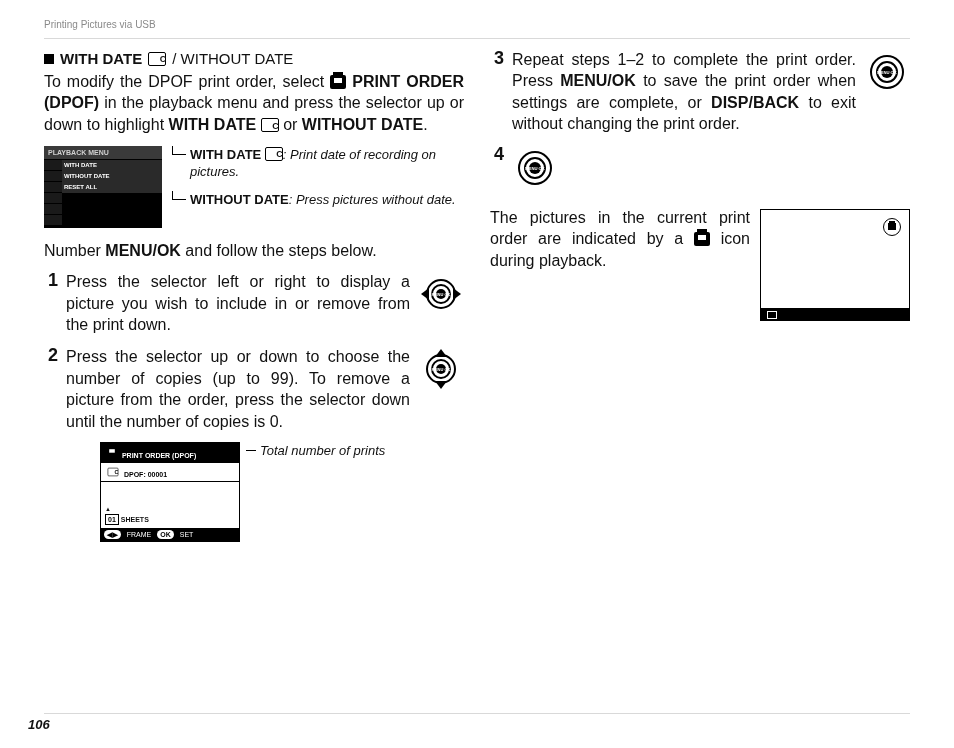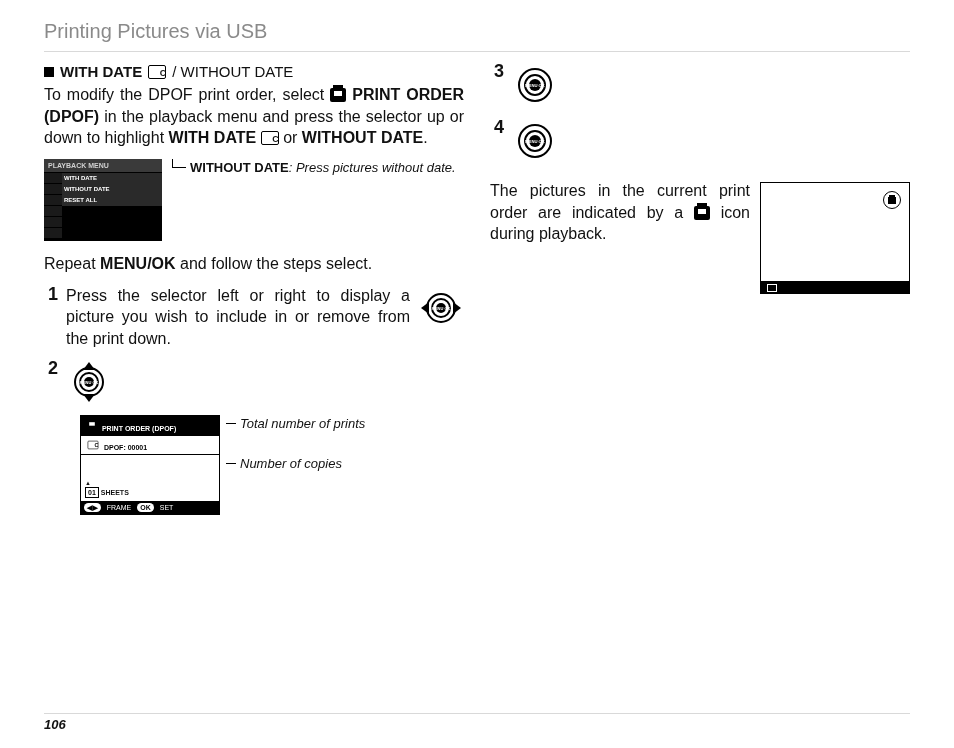--- a/index.html
+++ b/index.html
@@ -12,21 +12,21 @@
     width:var(--page-w); height:var(--page-h);
     font-family:"Myriad Pro","Segoe UI",Arial,sans-serif;
     color:var(--text); font-size:16px; line-height:1.35;
     position:relative; background:#fff;
   }
   .page{
     position:absolute; inset:0;
     padding:18px 44px 28px 44px;
   }
   .runhead{
-    color:var(--muted); font-size:20px;
+    color:var(--muted); font-size:10px;
     border-bottom:1px solid var(--rule);
     padding-bottom:6px; margin-bottom:10px;
   }
   .cols{
     display:flex; gap:26px;
     height:calc(100% - 60px);
   }
   .col{flex:1 1 0; min-width:0;}
   .heading{
     font-weight:700; font-size:15px;
@@ -74,21 +74,21 @@
     content:""; position:absolute; left:0; top:0; width:1px; height:8px; background:#000;
   }
   
   .step{display:flex; gap:8px; margin:10px 0; align-items:flex-start;}
   .step .num{font-weight:800; font-size:18px; width:14px; text-align:right; line-height:1.1;}
   .step .txt{flex:1; text-align:justify;}
   .step .glyph{width:46px; height:46px; flex:0 0 46px;}
   
   
   .dpof{
-    display:flex; gap:10px; margin:10px 0 0 36px;
+    display:flex; gap:10px; margin:10px 0 0 56px;
   }
   .dpof-lcd{
     width:140px; height:100px; border:1px solid #000; background:#fff; position:relative;
     font-family:sans-serif;
   }
   .dpof-lcd .bar{background:#000;color:#fff;font-size:7px;font-weight:700;padding:2px 3px;}
   .dpof-lcd .line{font-size:7px;font-weight:700;color:#000;padding:2px 3px;border-bottom:1px solid #000;}
   .dpof-lcd .sheets{position:absolute;left:4px;bottom:16px;font-size:7px;font-weight:700;background:#fff;}
   .dpof-lcd .sheets .box{display:inline-block;background:#fff;border:1px solid #000;color:#000;padding:0 2px;margin-right:2px;}
   .dpof-lcd .foot{position:absolute;left:0;right:0;bottom:0;background:#000;color:#fff;font-size:7px;padding:2px 3px;display:flex;gap:6px;}
@@ -103,21 +103,21 @@
   }
   .pbpreview .ring{
     position:absolute; right:8px; top:8px; width:18px;height:18px;border:1.5px solid #000;border-radius:50%;
     display:flex;align-items:center;justify-content:center;
   }
   .pbpreview .ring span{width:8px;height:7px;background:#000;display:block;position:relative;}
   .pbpreview .ring span::before{content:"";position:absolute;left:1px;top:-2px;width:6px;height:2px;background:#000;}
   .pbpreview .foot{position:absolute;left:0;right:0;bottom:0;height:12px;background:#000;}
   .pbpreview .foot::after{content:"";position:absolute;left:6px;top:3px;width:8px;height:6px;border:1px solid #fff;}
   .pageno{
-    position:absolute; left:44px; bottom:14px; font-style:italic; font-weight:700; font-size:13px;
+    position:absolute; left:28px; bottom:14px; font-style:italic; font-weight:700; font-size:13px;
   }
   .bottomrule{
     position:absolute; left:44px; right:44px; bottom:34px; height:1px; background:var(--rule);
   }
   .justify{text-align:justify;}
 </style>
 </head>
 <body>
 
 <div class="page">
@@ -159,46 +159,50 @@
             </div>
             <div class="labels">
               <div class="sel">WITH DATE</div>
               <div class="sel">WITHOUT DATE</div>
               <div class="sel">RESET ALL</div>
             </div>
           </div>
         </div>
         <div class="pbmenu-annot">
           <div class="lead">
+            <span class="bold" style="font-style:normal">WITH DATE </span><span class="iconDateCal" style="font-style:normal"></span><span>: Print date of recording on pictures.</span>
+          </div>
+          <div class="lead">
             <span class="bold" style="font-style:normal">WITHOUT DATE</span><span>: Press pictures without date.</span>
           </div>
         </div>
       </div>
 
       <p class="body" style="margin:4px 0;">
-        <span>Repeat </span><span class="bold">MENU/OK</span><span> and follow the steps select.</span>
+        <span>Number </span><span class="bold">MENU/OK</span><span> and follow the steps below.</span>
       </p>
 
       <div class="step">
         <div class="num">1</div>
         <div class="txt body">Press the selector left or right to display a picture you wish to include in or remove from the print down.</div>
         <div class="glyph">
           <svg viewBox="0 0 46 46" width="46" height="46">
             <circle cx="23" cy="23" r="14" fill="none" stroke="#000" stroke-width="2"></circle>
             <circle cx="23" cy="23" r="9" fill="none" stroke="#000" stroke-width="2"></circle>
             <circle cx="23" cy="23" r="5" fill="#000"></circle>
             <text x="23" y="25" font-size="4" fill="#fff" text-anchor="middle" font-weight="700">MENU OK</text>
             <polygon points="3,23 11,17 11,29" fill="#000"></polygon>
             <polygon points="43,23 35,17 35,29" fill="#000"></polygon>
           </svg>
         </div>
       </div>
 
       <div class="step">
         <div class="num">2</div>
+        <div class="txt body">Press the selector up or down to choose the number of copies (up to 99).  To remove a picture from the order, press the selector down until the number of copies is 0.</div>
         <div class="glyph">
           <svg viewBox="0 0 46 46" width="46" height="46">
             <circle cx="23" cy="23" r="14" fill="none" stroke="#000" stroke-width="2"></circle>
             <circle cx="23" cy="23" r="9" fill="none" stroke="#000" stroke-width="2"></circle>
             <circle cx="23" cy="23" r="5" fill="#000"></circle>
             <text x="23" y="25" font-size="4" fill="#fff" text-anchor="middle" font-weight="700">MENU OK</text>
             <polygon points="23,3 17,11 29,11" fill="#000"></polygon>
             <polygon points="23,43 17,35 29,35" fill="#000"></polygon>
           </svg>
         </div>
@@ -220,30 +224,32 @@
           </div>
           <div class="foot">
             <span class="pill">◀▶</span>
               <span>FRAME</span>
             <span class="pill">OK</span>
               <span>SET</span>
           </div>
         </div>
         <div class="dpof-annot">
           <div>Total number of prints</div>
-          <div>Number of copies</div>
         </div>
       </div>
 
     </div>
 
     <div class="col">
 
       <div class="step" style="margin-top:0;">
         <div class="num">3</div>
+        <div class="txt body">
+          <span>Repeat steps 1–2 to complete the print order.  Press </span><span class="bold">MENU/OK</span><span> to save the print order when settings are complete, or </span><span class="bold">DISP/BACK</span><span> to exit without changing the print order.</span>
+        </div>
         <div class="glyph">
           <svg viewBox="0 0 46 46" width="46" height="46">
             <circle cx="23" cy="23" r="16" fill="none" stroke="#000" stroke-width="2"></circle>
             <circle cx="23" cy="23" r="10" fill="none" stroke="#000" stroke-width="2"></circle>
             <circle cx="23" cy="23" r="6" fill="#000"></circle>
             <text x="23" y="25" font-size="4.2" fill="#fff" text-anchor="middle" font-weight="700">MENU OK</text>
           </svg>
         </div>
       </div>
 

